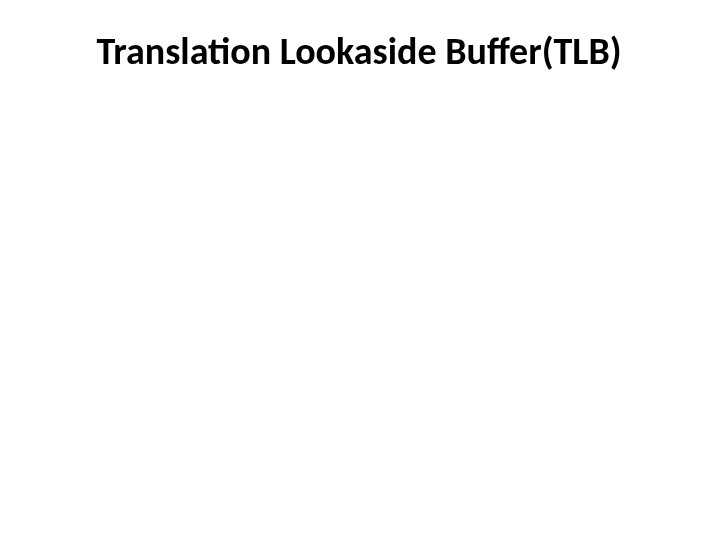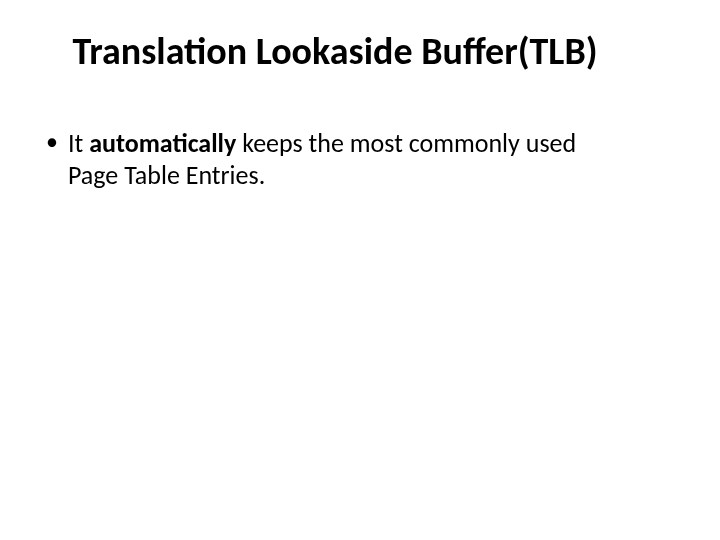--- a/index.html
+++ b/index.html
@@ -2,20 +2,21 @@
 <html><head>
 <meta charset="utf-8">
 <style>
   * { margin: 0; padding: 0; box-sizing: border-box; }
   html, body { width: 720px; height: 540px; background: #fff; font-family: Calibri, "Segoe UI", Arial, sans-serif; color: #000; }
   .slide {
     width: 670px;
     height: 540px;
     padding: 18px 38px 0 38px;
     position: relative;
+    margin-left: 24px;
   }
   .title {
     font-size: 38px;
     font-weight: 700;
     text-align: center;
     margin-top: 10px;
     margin-bottom: 54px;
     letter-spacing: 0px;
   }
   .body {
@@ -39,18 +40,15 @@
   }
   .b { font-weight: 700; }
 </style>
 </head>
 <body>
 
 <div class="slide">
   <h1 class="title">Translation Lookaside Buffer(TLB)</h1>
   <div class="body">
     <ul>
-      <li>
-        <span>It </span><span class="b">automatically</span><span> keeps the most commonly used Page Table Entries.</span>
-      </li>
     </ul>
   </div>
 </div>
 
 </body></html>

